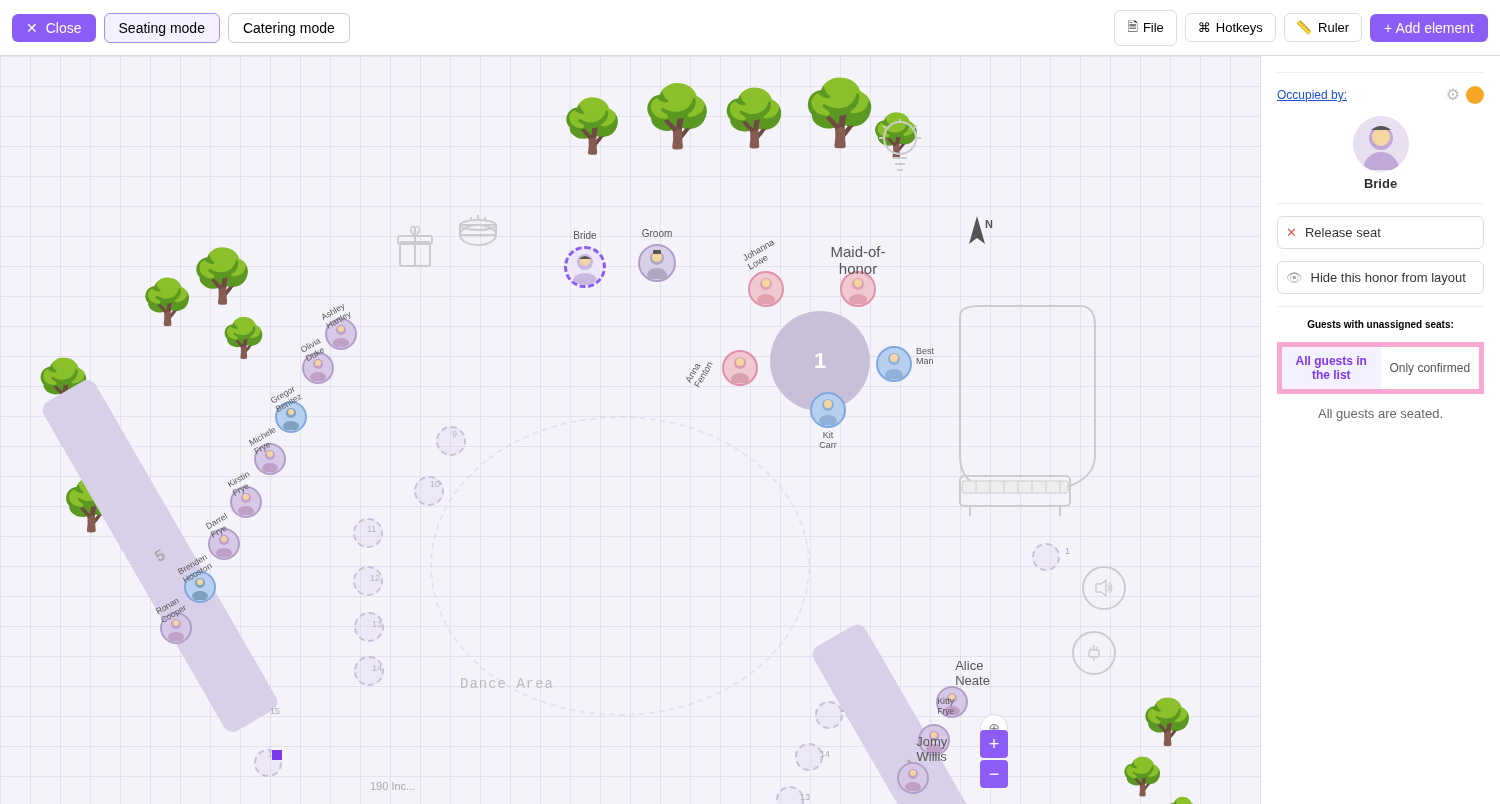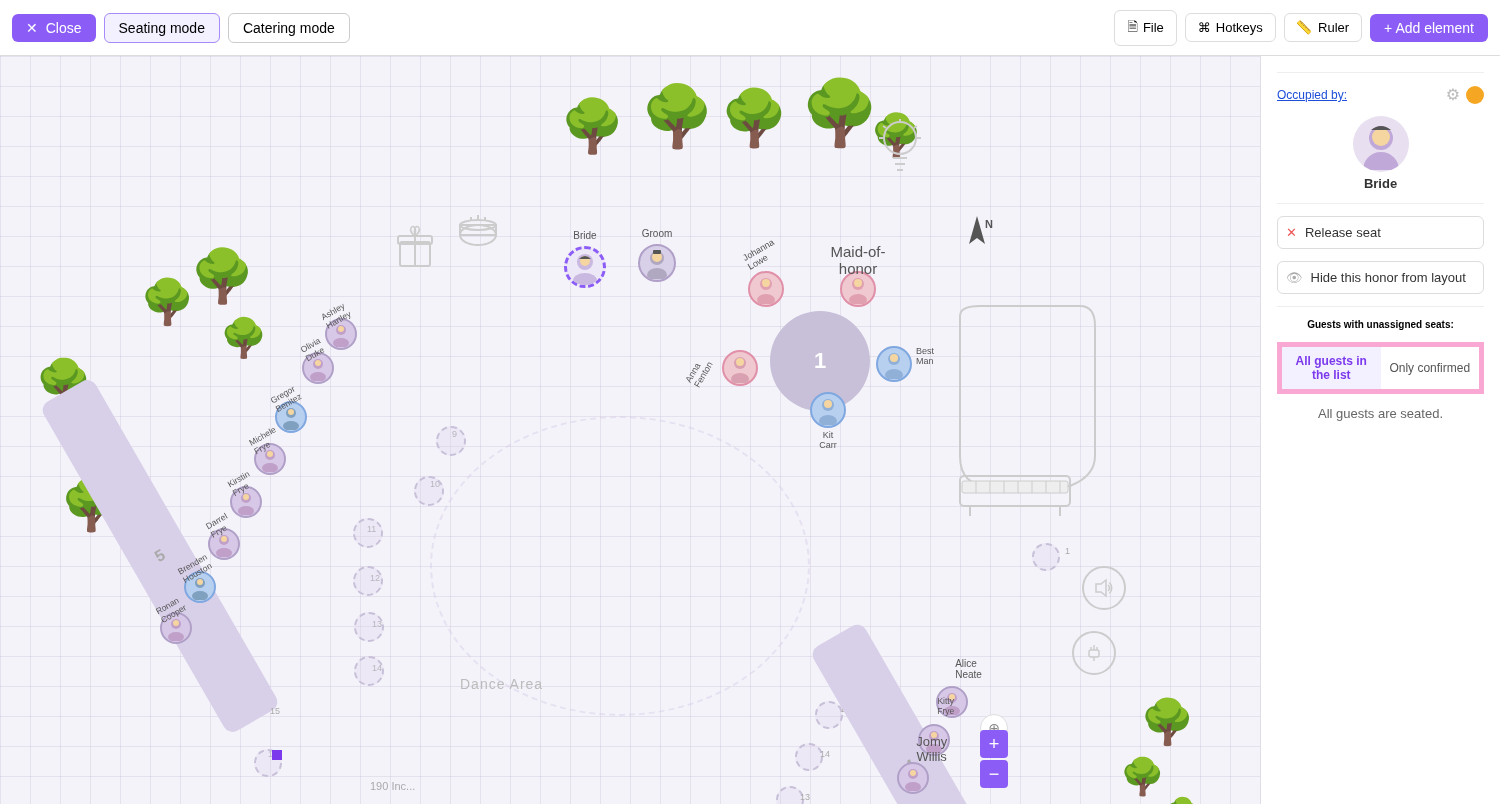--- a/index.html
+++ b/index.html
@@ -341,21 +341,21 @@
     <div style="position:absolute;top:650px;left:270px;font-size:9px;color:#aaa;">15</div>
     <div style="position:absolute;top:693px;left:268px;font-size:9px;color:#aaa;">16</div>
 
     <div style="position:absolute;top:370px;left:436px;width:30px;height:30px;border:2px dashed #c8c0d8;border-radius:50%;background:rgba(220,210,235,0.3);"></div>
     <div style="position:absolute;top:420px;left:414px;width:30px;height:30px;border:2px dashed #c8c0d8;border-radius:50%;background:rgba(220,210,235,0.3);"></div>
     <div style="position:absolute;top:462px;left:353px;width:30px;height:30px;border:2px dashed #c8c0d8;border-radius:50%;background:rgba(220,210,235,0.3);"></div>
     <div style="position:absolute;top:510px;left:353px;width:30px;height:30px;border:2px dashed #c8c0d8;border-radius:50%;background:rgba(220,210,235,0.3);"></div>
     <div style="position:absolute;top:556px;left:354px;width:30px;height:30px;border:2px dashed #c8c0d8;border-radius:50%;background:rgba(220,210,235,0.3);"></div>
     <div style="position:absolute;top:600px;left:354px;width:30px;height:30px;border:2px dashed #c8c0d8;border-radius:50%;background:rgba(220,210,235,0.3);"></div>
 
-    <div style="position:absolute;top:620px;left:460px;font-size:14px;color:#bbb;letter-spacing:1px;">Dance Area</div>
+    <div style="position:absolute;top:620px;left:460px;font-size:14px;color:#bbb;letter-spacing:1px;font-family:Liberation Mono, monospace;">Dance Area</div>
 
     <div style="position:absolute;top:598px;left:836px;width:28px;height:28px;border:2px dashed #c8c0d8;border-radius:50%;background:rgba(220,210,235,0.3);"></div>
     <div style="position:absolute;top:645px;left:815px;width:28px;height:28px;border:2px dashed #c8c0d8;border-radius:50%;background:rgba(220,210,235,0.3);"></div>
     <div style="position:absolute;top:687px;left:795px;width:28px;height:28px;border:2px dashed #c8c0d8;border-radius:50%;background:rgba(220,210,235,0.3);"></div>
     <div style="position:absolute;top:730px;left:776px;width:28px;height:28px;border:2px dashed #c8c0d8;border-radius:50%;background:rgba(220,210,235,0.3);"></div>
 
     <div style="position:absolute;top:600px;left:858px;font-size:9px;color:#aaa;">16</div>
     <div style="position:absolute;top:648px;left:840px;font-size:9px;color:#aaa;">15</div>
     <div style="position:absolute;top:693px;left:820px;font-size:9px;color:#aaa;">14</div>
     <div style="position:absolute;top:736px;left:800px;font-size:9px;color:#aaa;">13</div>
@@ -367,21 +367,21 @@
     </div>
 
     <div style="position:absolute;top:630px;left:936px;">
       <div style="width:32px;height:32px;border-radius:50%;border:2px solid #b0a0c8;background:#d8c8e8;display:flex;align-items:center;justify-content:center;overflow:hidden;">
         <svg width="26" height="26" viewBox="0 0 26 26">
             <circle cx="13" cy="9" r="5" fill="#c0a0c8"></circle>
             <ellipse cx="13" cy="22" rx="8" ry="5" fill="#c0a0c8"></ellipse>
             <circle cx="13" cy="8" r="3" fill="#f5d5a0"></circle>
           </svg>
       </div>
-      <div style="position:absolute;top:-28px;left:60%;font-size:10px;color:#555;white-space:nowrap;">Alice<br>Neate</div>
+      <div style="position:absolute;top:-28px;left:60%;font-size:13px;color:#555;white-space:nowrap;">Alice<br>Neate</div>
     </div>
 
     <div style="position:absolute;top:668px;left:918px;">
       <div style="width:32px;height:32px;border-radius:50%;border:2px solid #b0a0c8;background:#d8c8e8;display:flex;align-items:center;justify-content:center;overflow:hidden;">
         <svg width="26" height="26" viewBox="0 0 26 26">
             <circle cx="13" cy="9" r="5" fill="#c0a0c8"></circle>
             <ellipse cx="13" cy="22" rx="8" ry="5" fill="#c0a0c8"></ellipse>
             <circle cx="13" cy="8" r="3" fill="#f5d5a0"></circle>
           </svg>
       </div>

